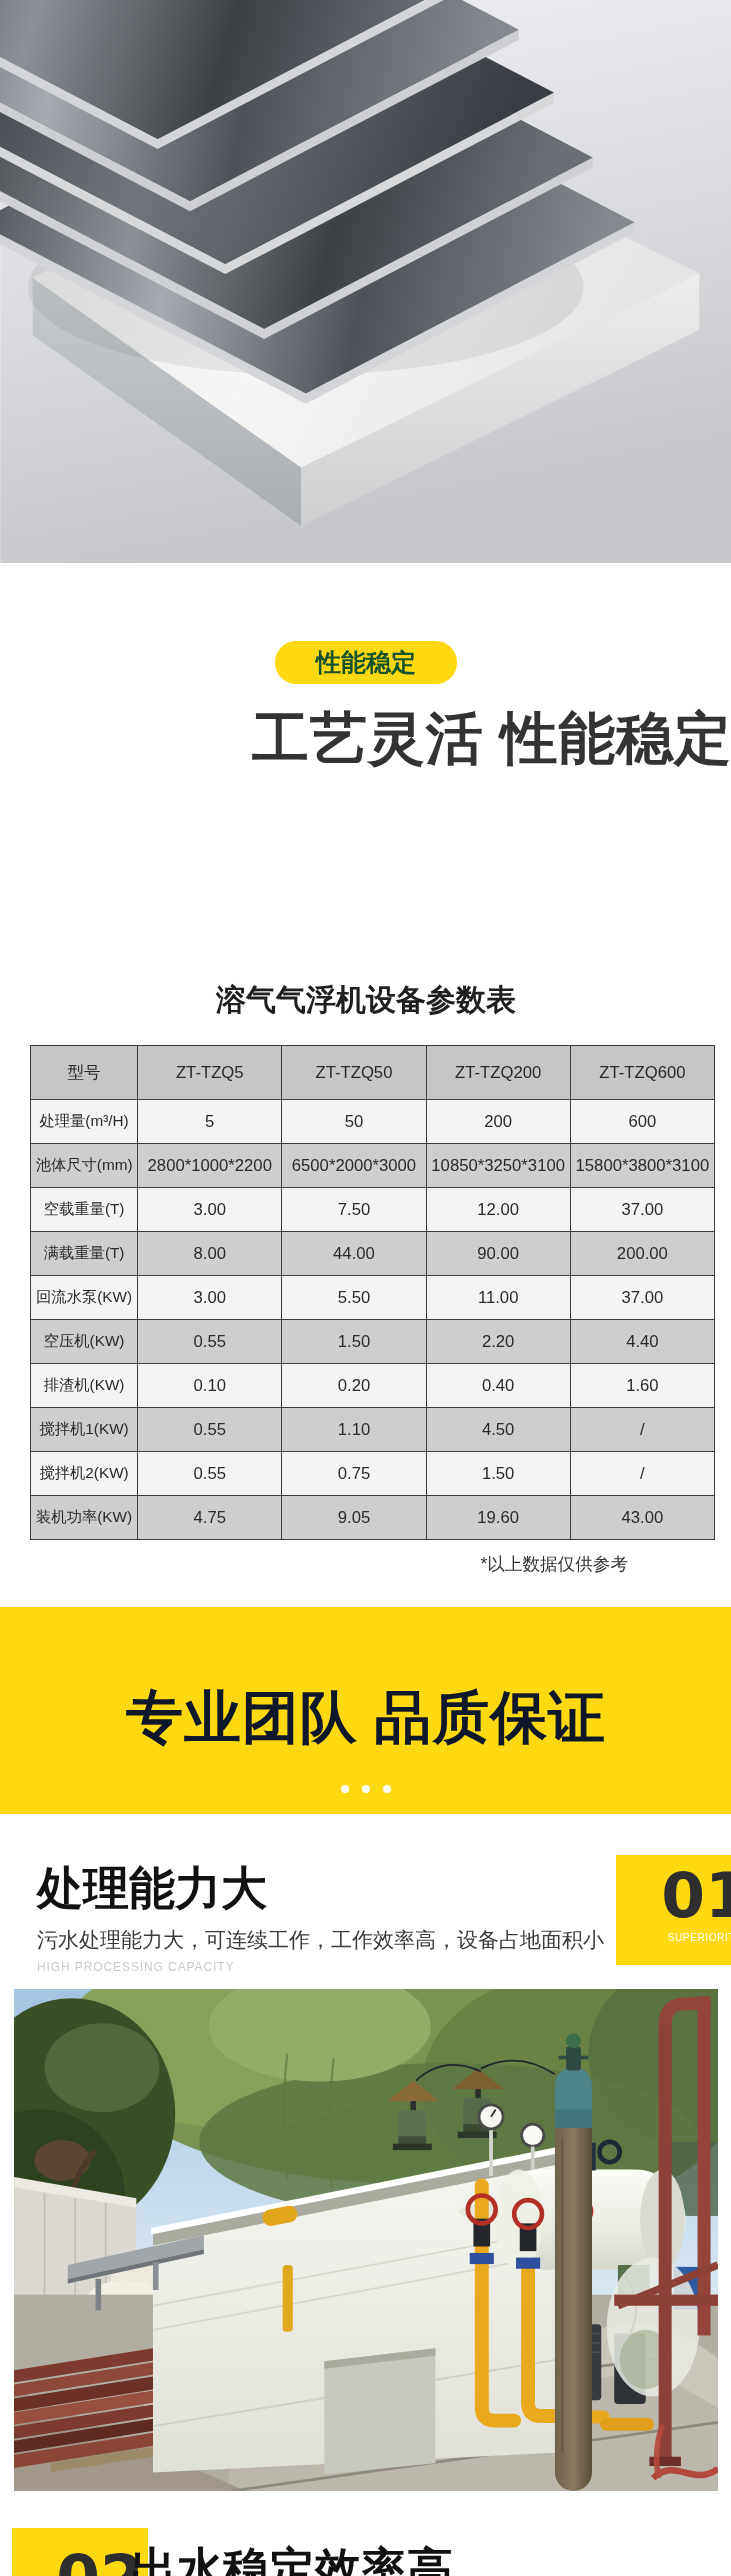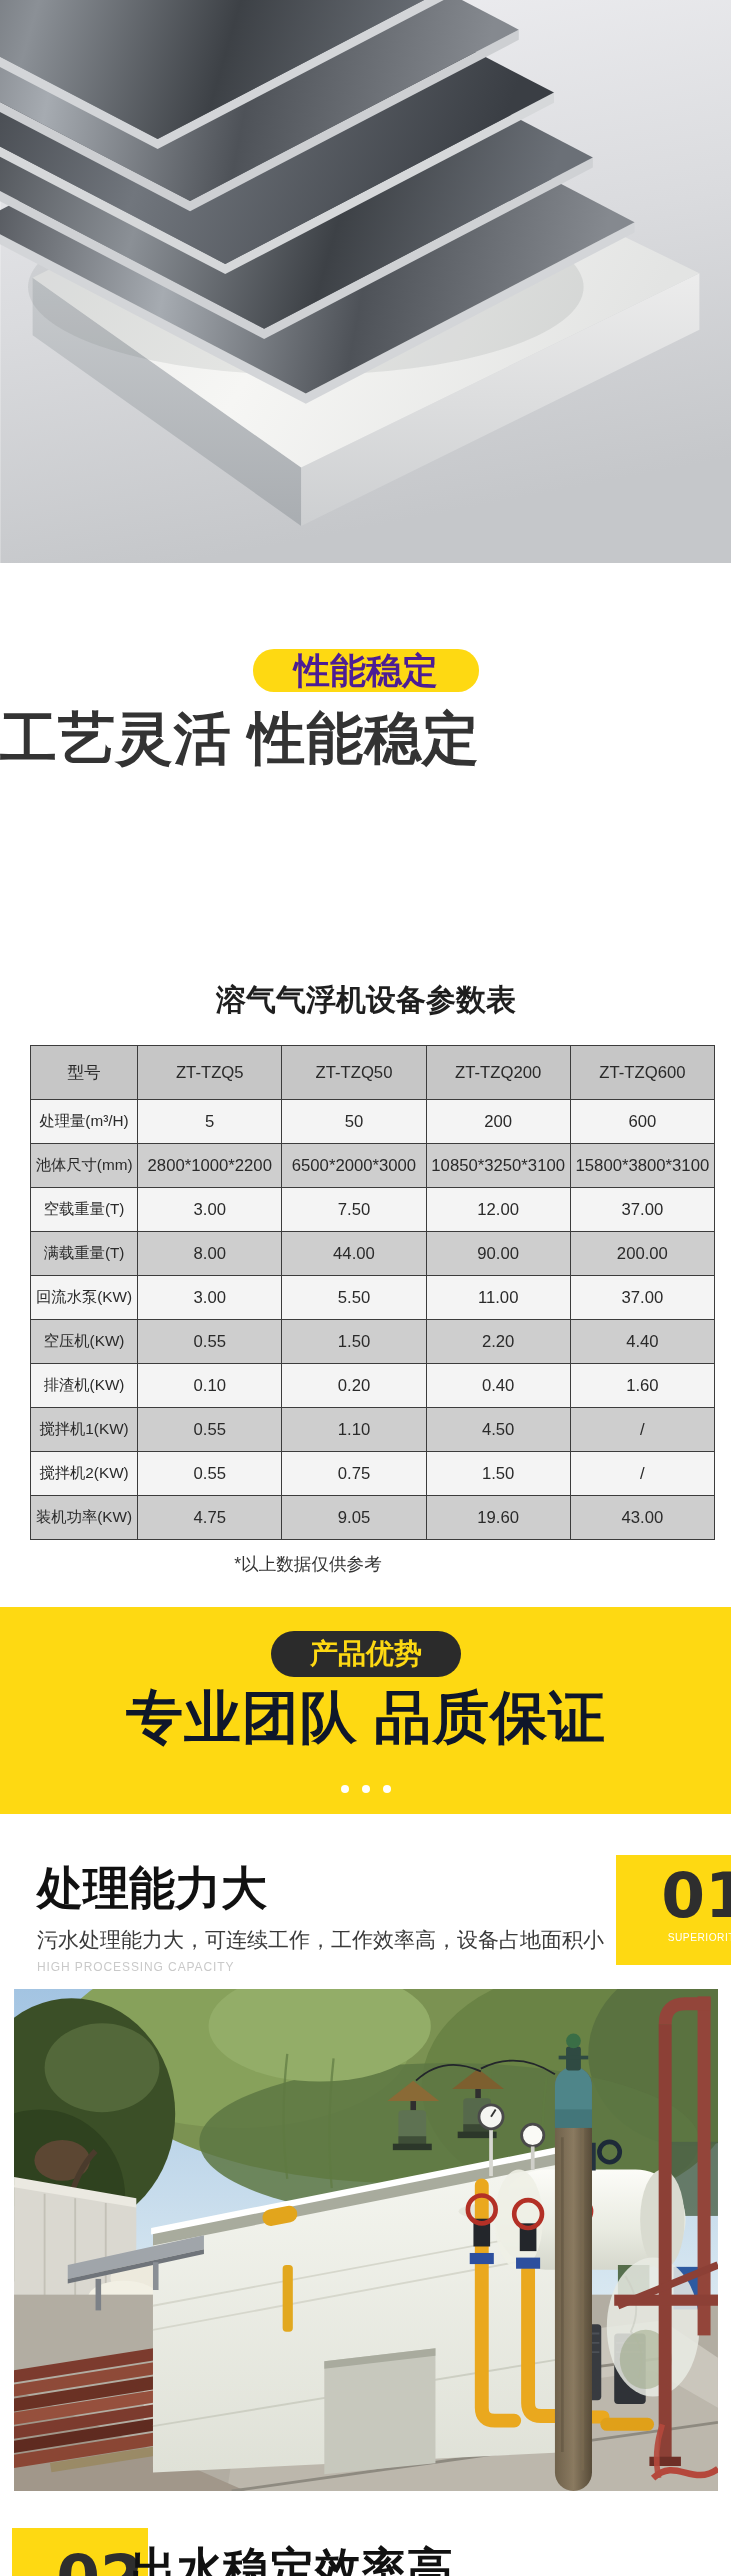--- a/index.html
+++ b/index.html
@@ -6,48 +6,47 @@
   .page{
     position:relative;width:732px;height:2576px;overflow:hidden;background:#fff;
     font-family:"Liberation Sans","DejaVu Sans",sans-serif;color:#333;
   }
   
   .hero{position:absolute;left:0;top:0;width:732px;height:563px;}
   .hero svg{display:block;}
   
   .badge-yellow{
     position:absolute;top:641px;left:50%;transform:translateX(-50%);
-    background:var(--accent-yellow,#fed912);color:#4c1d95;
-    font-size:36px;font-weight:800;line-height:43px;padding:0 41px;border-radius:21px;
+    background:var(--accent-yellow,#fed912);color:#14532d;
+    font-size:25px;font-weight:800;line-height:43px;padding:0 41px;border-radius:21px;
     white-space:nowrap;
-    margin-top:8px;
   }
   .h1{
-    position:absolute;top:709px;left:0;width:732px;margin:0;text-align:left;
+    position:absolute;top:709px;left:0;width:732px;margin:0;text-align:right;
     font-size:57px;font-weight:900;color:#333;letter-spacing:0.9px;line-height:1.05;
   }
   .para{position:absolute;top:802px;left:0;width:732px;text-align:center;
     font-size:24px;line-height:36px;color:#333;font-weight:500;}
   .tbl-title{position:absolute;top:980px;left:0;width:732px;text-align:center;
     font-size:30px;font-weight:800;color:#1f1f1f;}
   
   table.spec{
     position:absolute;left:30px;top:1045px;width:685px;
     border-collapse:collapse;table-layout:fixed;border-radius:12px;
   }
   table.spec th,table.spec td{
     border:0.9px solid #3c3c3c;text-align:center;vertical-align:middle;
     font-size:16.7px;color:#2a2a2a;font-weight:400;padding:0 1.9px;
   }
   table.spec thead th{height:53px;background:var(--table-header-bg,#c6c6c6);}
   table.spec tbody tr{height:44px;}
   table.spec tbody th{font-size:15.3px;font-weight:400;}
   table.spec tr.row-light th,table.spec tr.row-light td{background:var(--table-row-light,#f4f4f4);}
   table.spec tr.row-gray th,table.spec tr.row-gray td{background:var(--table-row-gray,#cecece);}
-  .note{position:absolute;top:1552px;left:0;width:616px;text-align:center;
+  .note{position:absolute;top:1552px;left:12px;width:616px;text-align:right;
     font-size:17.6px;color:#333;}
   
   .banner{position:absolute;left:0;top:1607px;width:732px;height:207px;
     background:var(--accent-yellow,#fed912);}
   .banner .pill{
     position:absolute;top:24px;left:50%;transform:translateX(-50%);
     background:var(--badge-dark,#2b2b2b);color:var(--accent-yellow,#fed912);
     font-size:28px;font-weight:800;line-height:46px;padding:0 39px;border-radius:24px;
     white-space:nowrap;
   }
@@ -238,21 +237,20 @@
           <td>4.75</td>
           <td>9.05</td>
           <td>19.60</td>
           <td>43.00</td>
         </tr>
       </tbody>
     </table>
   <div class="note">*以上数据仅供参考</div>
 
   <section class="banner">
-    <div class="pill">产品优势</div>
     <h2>专业团队 品质保证</h2>
     <div class="dots">
       <span class="dot"></span>
       <span class="dot"></span>
       <span class="dot"></span>
     </div>
   </section>
 
   <div class="adv1-text">
     <div class="adv-title">处理能力大</div>

